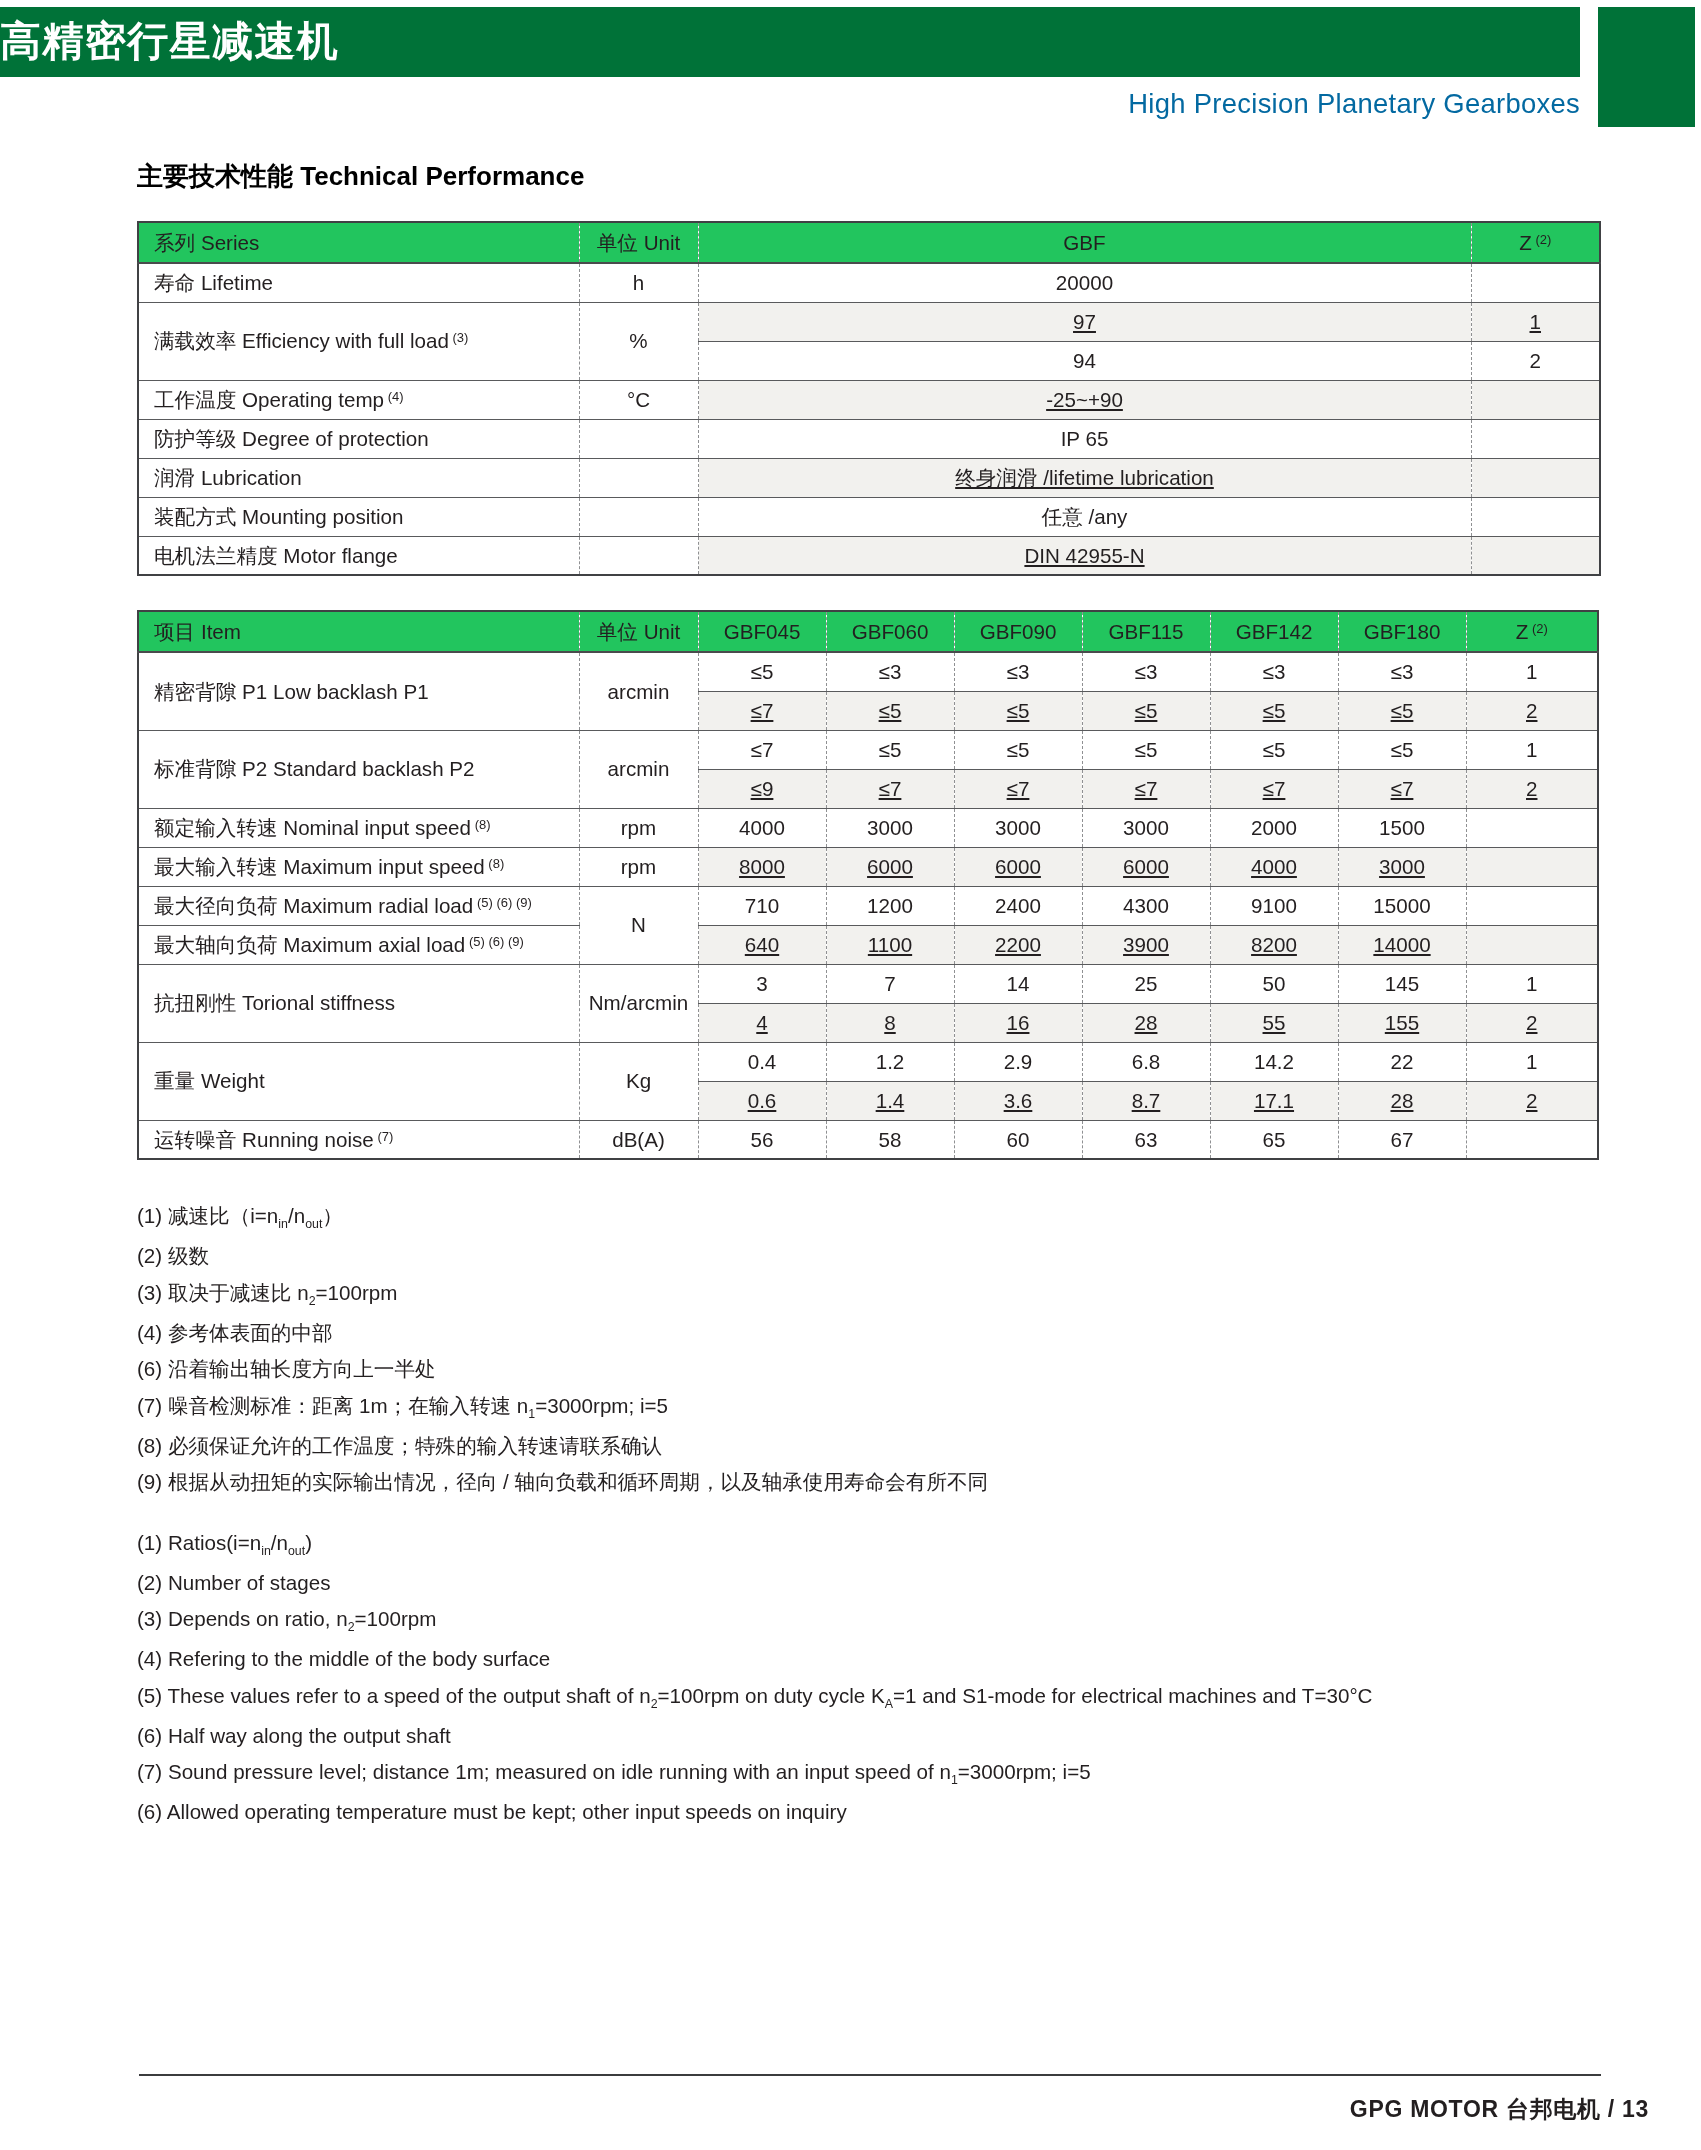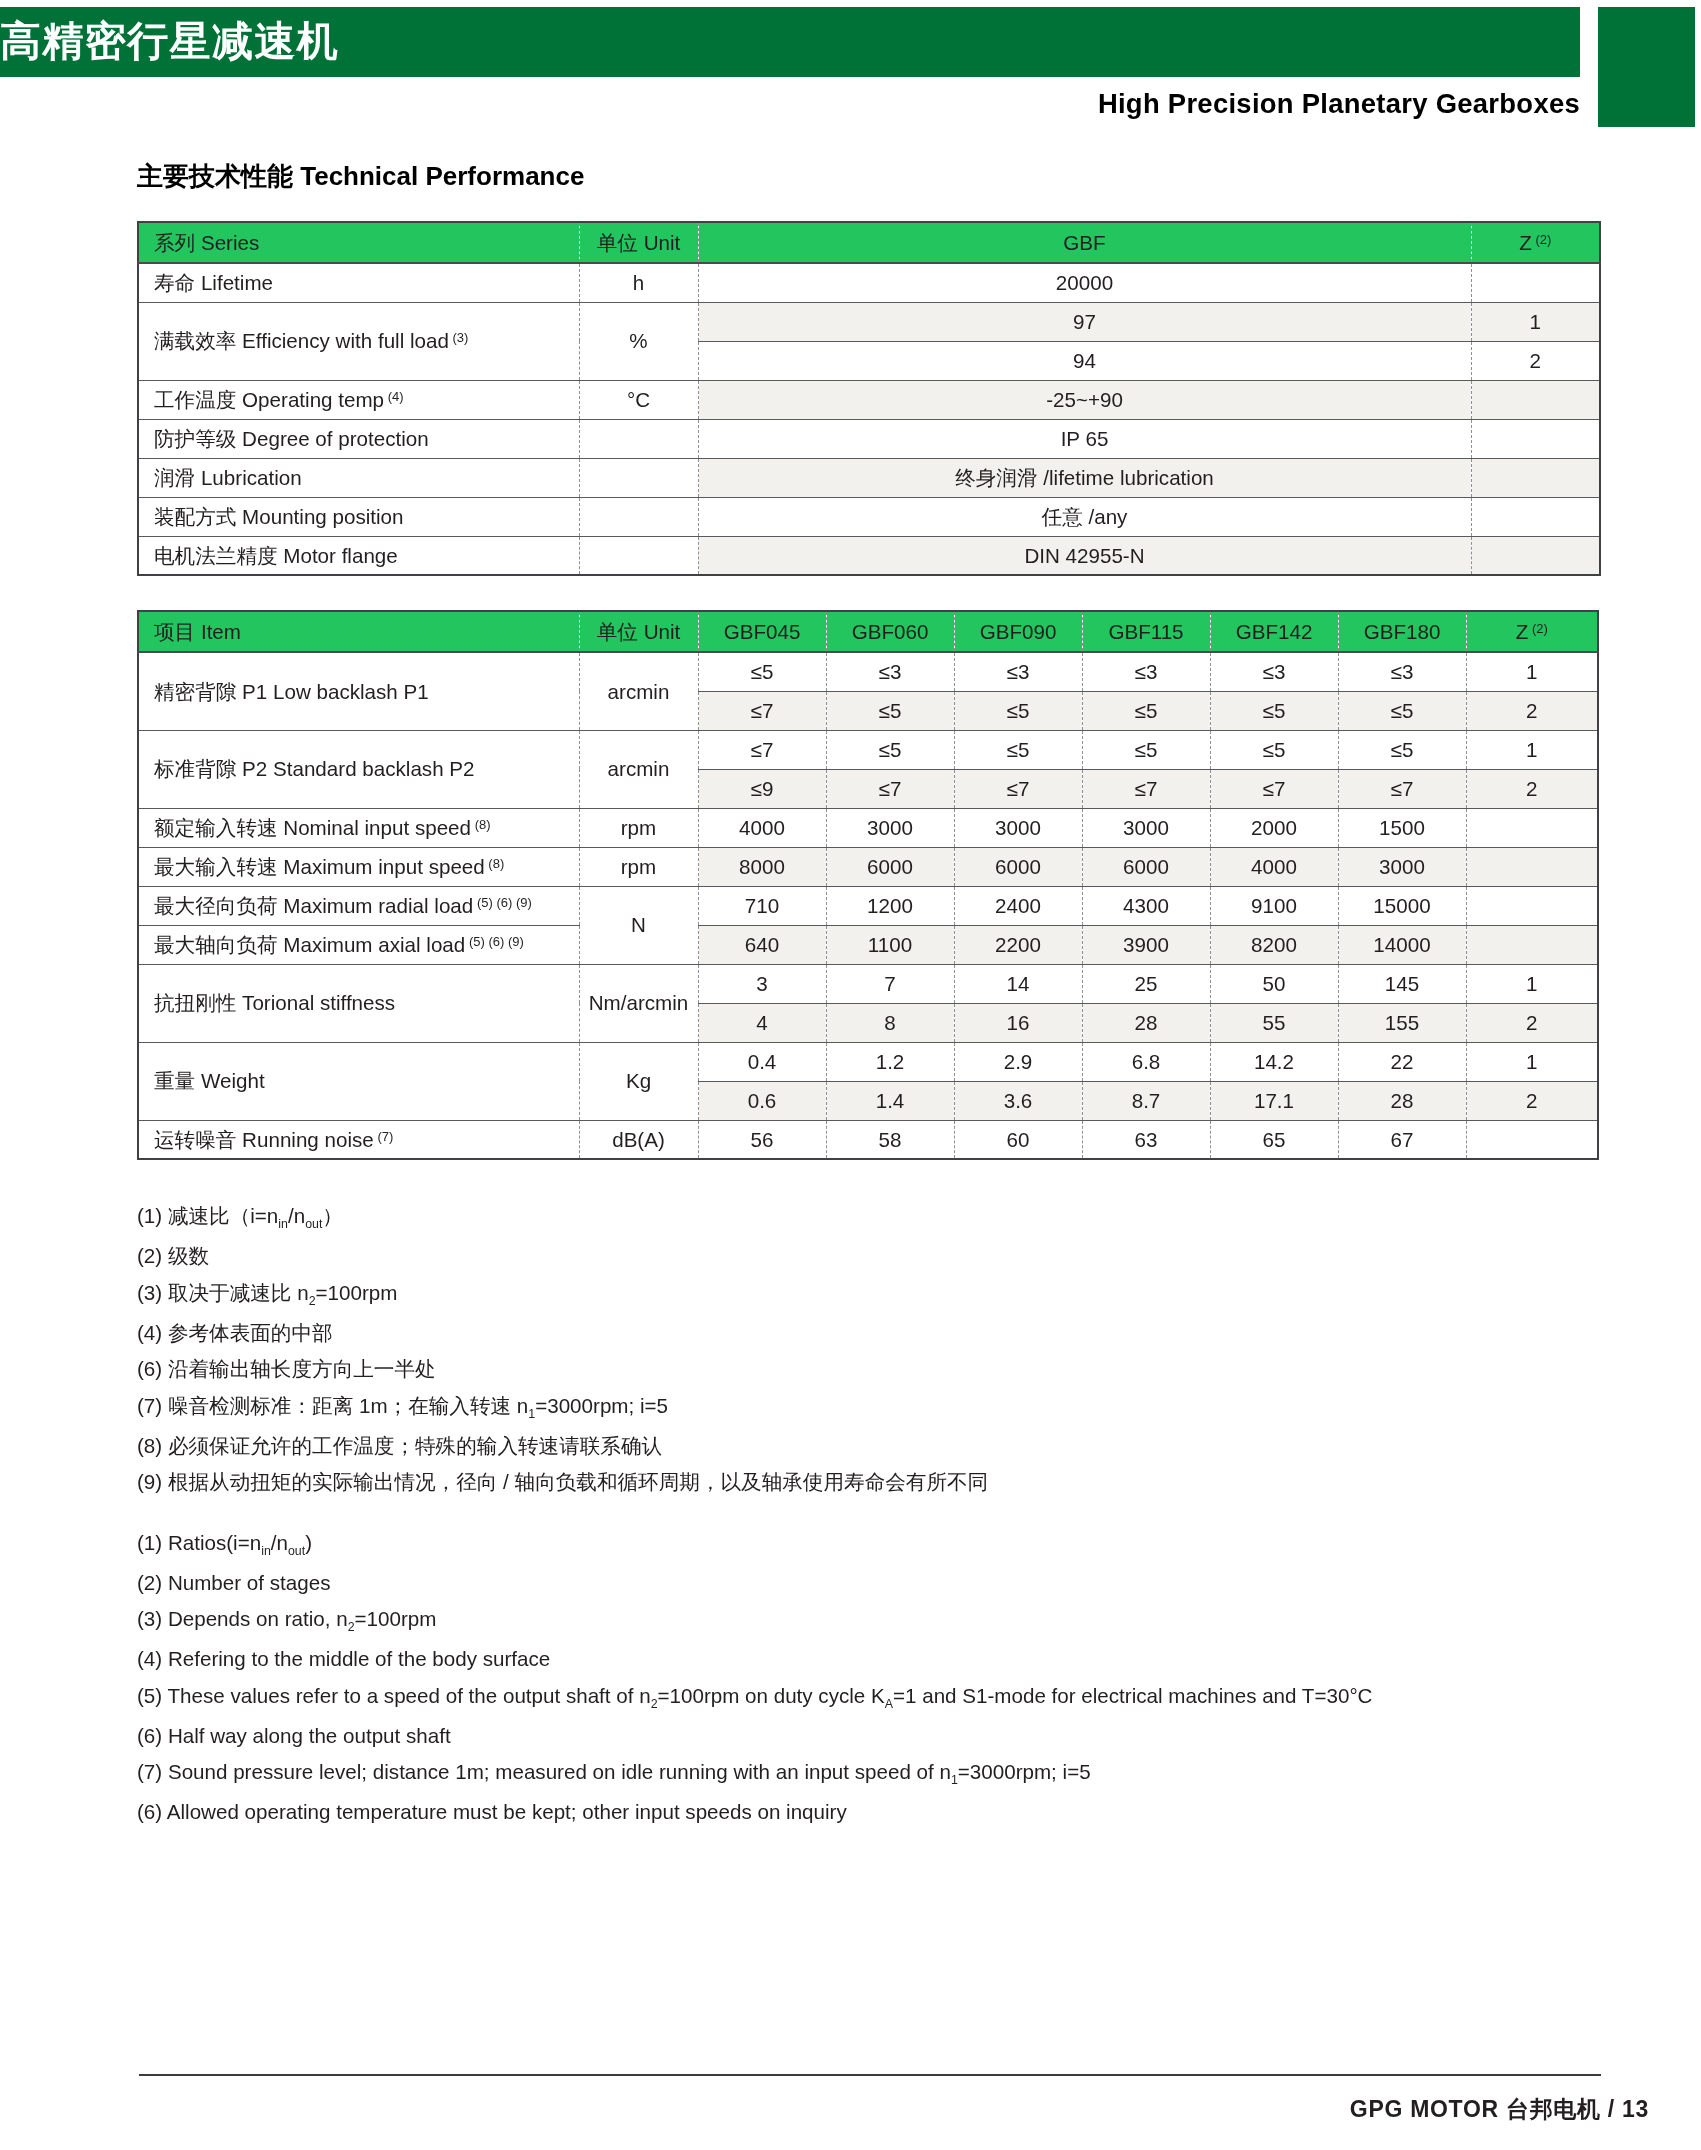--- a/index.html
+++ b/index.html
@@ -14,42 +14,42 @@
   
   .banner{
     position:absolute;left:0;top:6.9px;width:1580px;height:70px;
     display:flex;align-items:center;justify-content:flex-start;
     padding-right:44px;box-sizing:border-box;
   }
   .banner-title{color:#ffffff;font-size:41px;font-weight:bold;letter-spacing:1.4px;}
   .stripe{position:absolute;left:1598px;top:6.9px;width:97px;height:120px;}
   .subtitle{
     position:absolute;right:122px;top:88px;
-    font-size:27.4px;font-weight:bold;color:#000000;letter-spacing:0.3px;
+    font-size:27.4px;font-weight:normal;color:#0369a1;letter-spacing:0.3px;
   }
 
   
   main{position:absolute;left:137px;top:159px;width:1462px;}
   h1.section-title{font-size:26px;font-weight:bold;margin:0 0 27.4px 0;color:#000;}
 
   table{border-collapse:collapse;table-layout:fixed;width:1462px;border:2.1px solid #404144;}
   table + table{margin-top:34px;}
   th,td{
     font-size:20.6px;font-weight:normal;color:#231f20;
     border-left:1.4px dashed #8f9092;
     text-align:center;vertical-align:middle;
     padding:0 4.1px;box-sizing:border-box;
     overflow:hidden;white-space:nowrap;
   }
   th{height:41px;border-bottom:2.1px solid #4a4b4d;}
   td{height:39px;border-top:1.4px solid #595a5c;}
   tbody tr:first-child td{border-top:none;}
   th.c0,td.c0{border-left:none;text-align:left;padding-left:15px;}
   thead th{background:#22c55e;}
-  td.band{background:#f2f1ee;}
+  td.band{background:#f2f1ee;text-decoration:underline;}
   .sup{font-size:13px;vertical-align:6.2px;letter-spacing:0;}
   sub{font-size:0.6em;}
 
   
   ul.notes{list-style:none;margin:0;padding:0;font-size:20.6px;line-height:1.27;}
   ul.notes{margin-top:43px;}
   ul.notes.en{margin-top:34px;}
   ul.notes li{margin-bottom:10.3px;padding-left:32px;text-indent:-32px;white-space:normal;}
   ul.notes li.justify{text-align:justify;}
 

